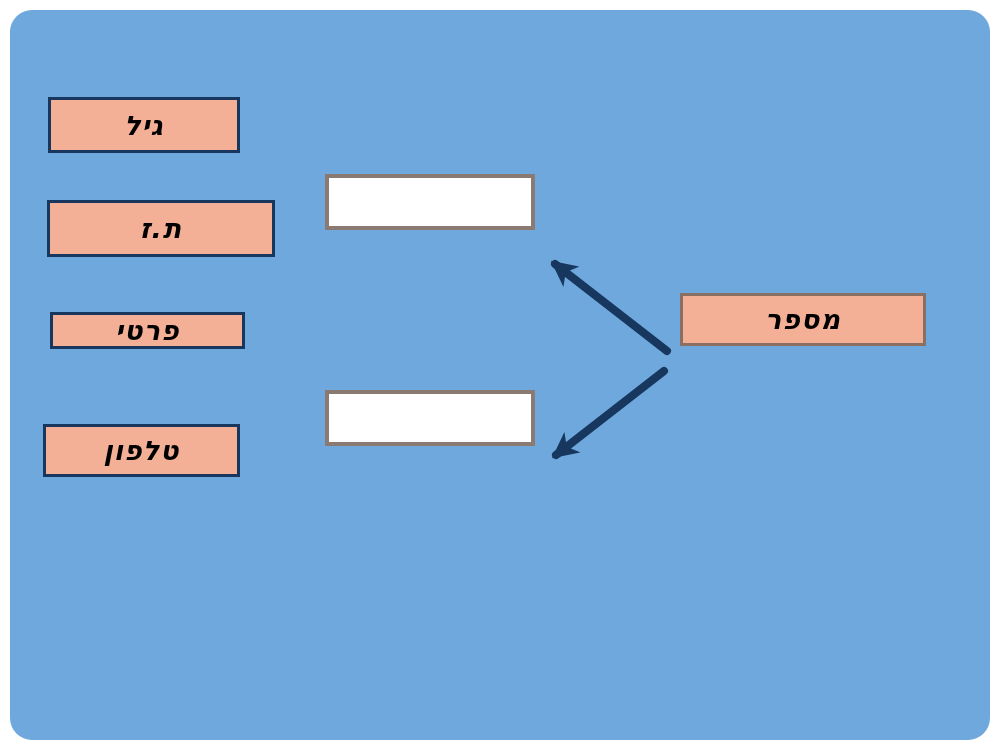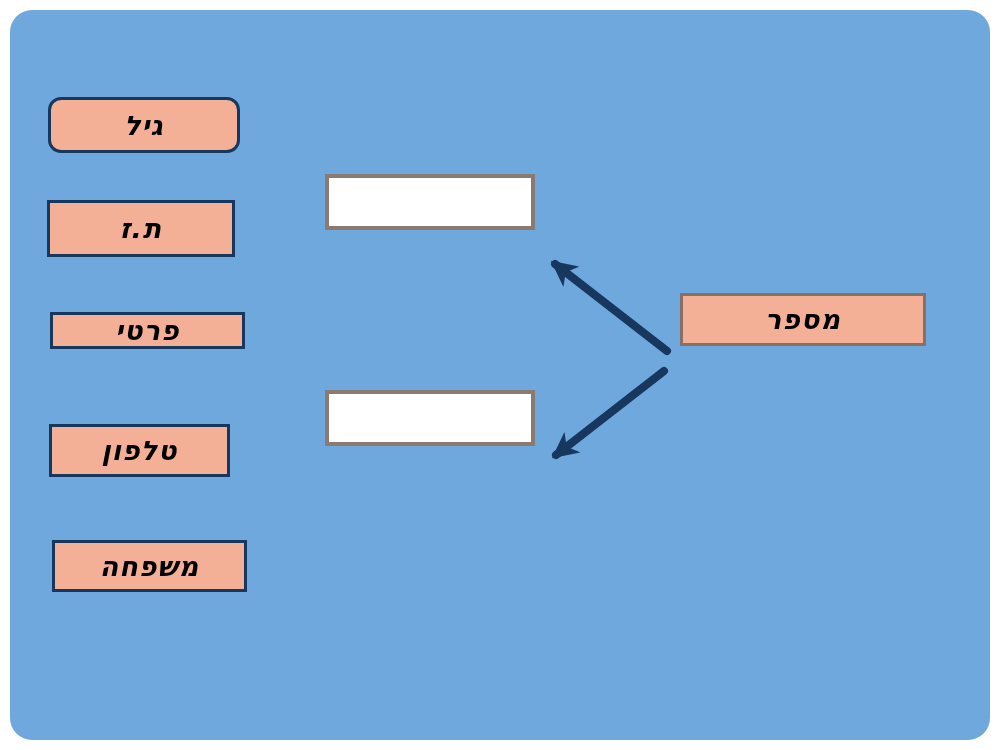--- a/index.html
+++ b/index.html
@@ -24,24 +24,24 @@
     letter-spacing: 1px;
   }
   .word-tile  { border: 3px solid var(--tile-border, #17375e); }
   .prompt-tile{ border: 3px solid var(--prompt-border, #8a6f63); }
   .slot {
     position: absolute;
     background: var(--slot-bg, #ffffff);
     border: 4px solid var(--slot-border, #8a7a72);
   }
   
-  .t0 { left: 38px;  top: 87px;  width: 192px; height: 56px; border-radius: 13px; }
-  .t1 { left: 37px;  top: 190px; width: 188px; height: 57px; }
+  .t0 { left: 38px;  top: 87px;  width: 192px; height: 56px; }
+  .t1 { left: 37px;  top: 190px; width: 228px; height: 57px; }
   .t2 { left: 40px;  top: 302px; width: 195px; height: 37px; }
-  .t3 { left: 39px;  top: 414px; width: 181px; height: 53px; }
+  .t3 { left: 33px;  top: 414px; width: 197px; height: 53px; }
   .t4 { left: 42px;  top: 530px; width: 195px; height: 52px; }
   .s0 { left: 315px; top: 164px; width: 210px; height: 56px; }
   .s1 { left: 315px; top: 380px; width: 210px; height: 56px; }
   .pt { left: 670px; top: 283px; width: 246px; height: 53px; }
   svg.arrows {
     position: absolute; left: 0; top: 0;
     width: 980px; height: 730px;
     pointer-events: none;
   }
   svg.arrows line {
@@ -66,21 +66,20 @@
   </svg>
 
   <div class="tile word-tile t0" dir="rtl">גיל</div>
 
   <div class="tile word-tile t1" dir="rtl">ת.ז</div>
 
   <div class="tile word-tile t2" dir="rtl">פרטי</div>
 
   <div class="tile word-tile t3" dir="rtl">טלפון</div>
 
-  <div class="tile word-tile t4" dir="rtl">משפחה</div>
 
   <div class="slot s0" dir="rtl"></div>
 
   <div class="slot s1" dir="rtl"></div>
 
   <div class="tile prompt-tile pt" dir="rtl">מספר</div>
 
 </div>
 
 </body></html>

